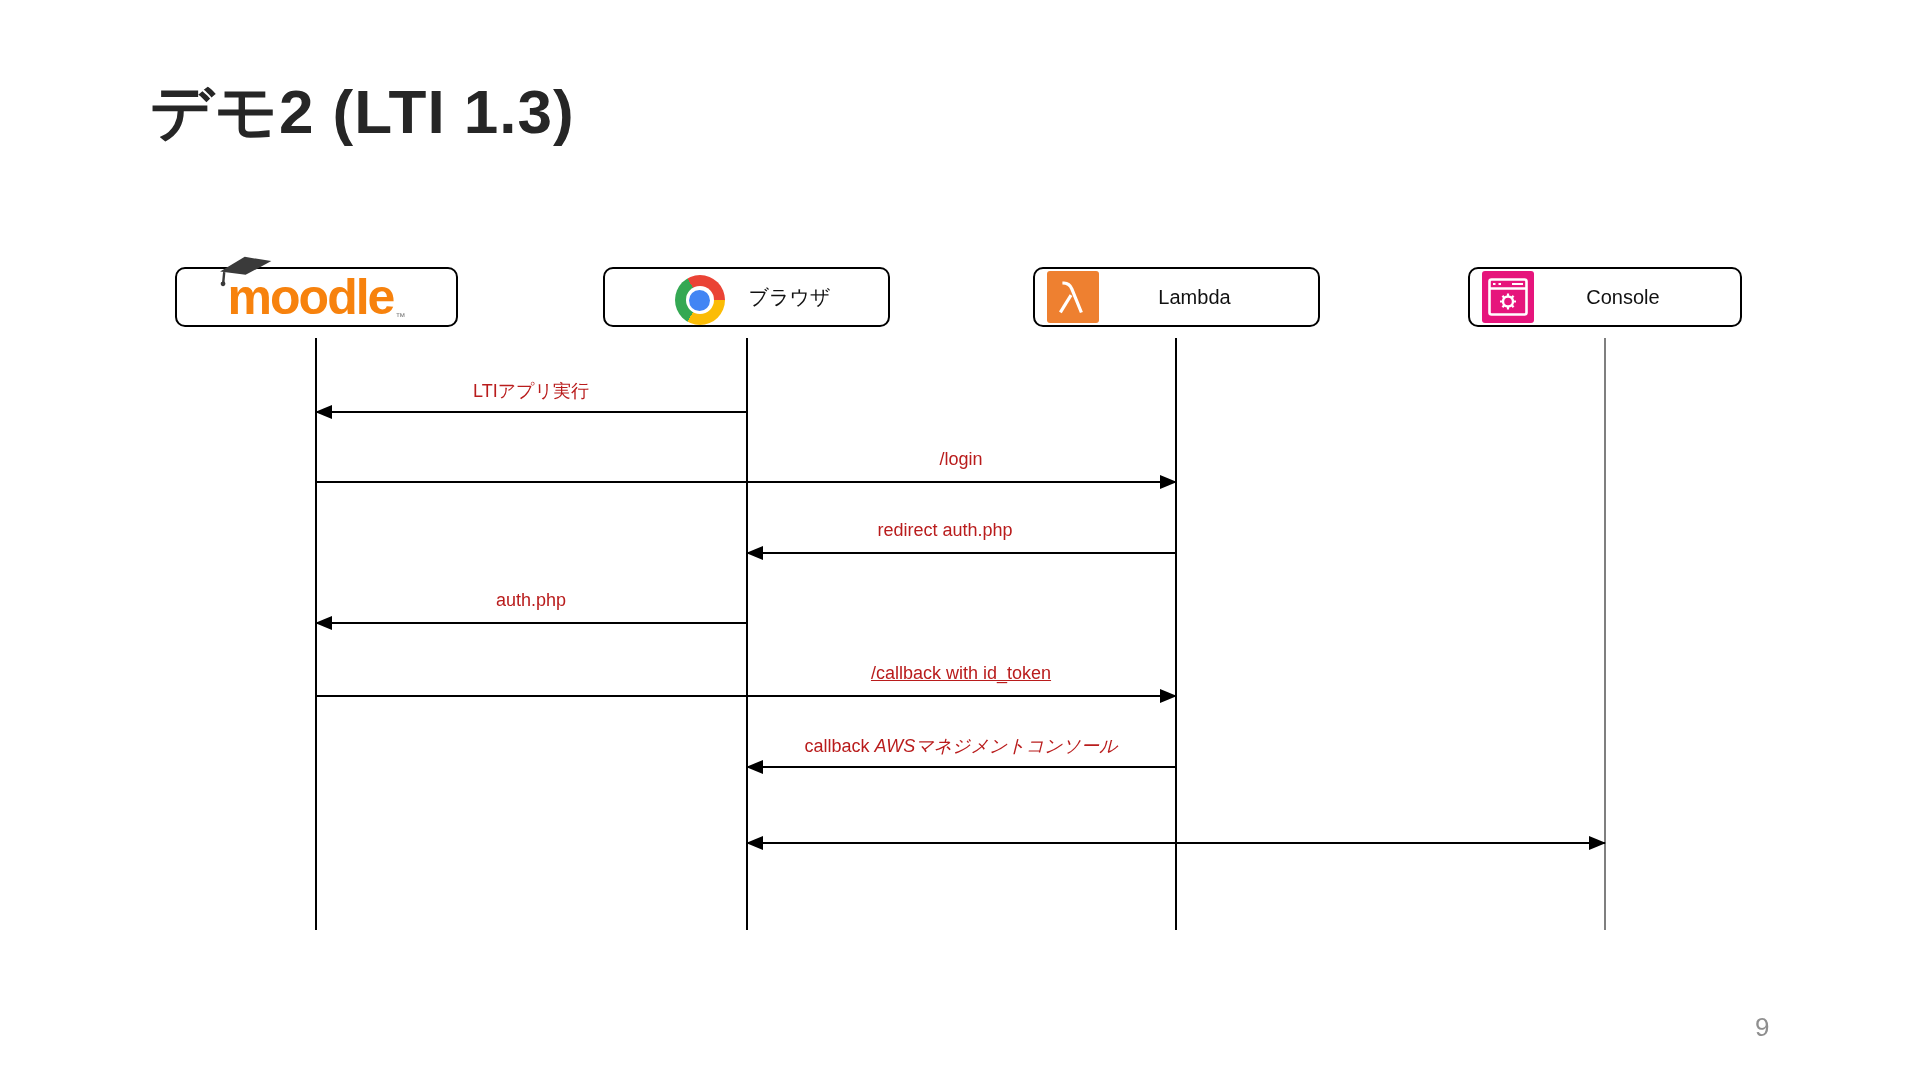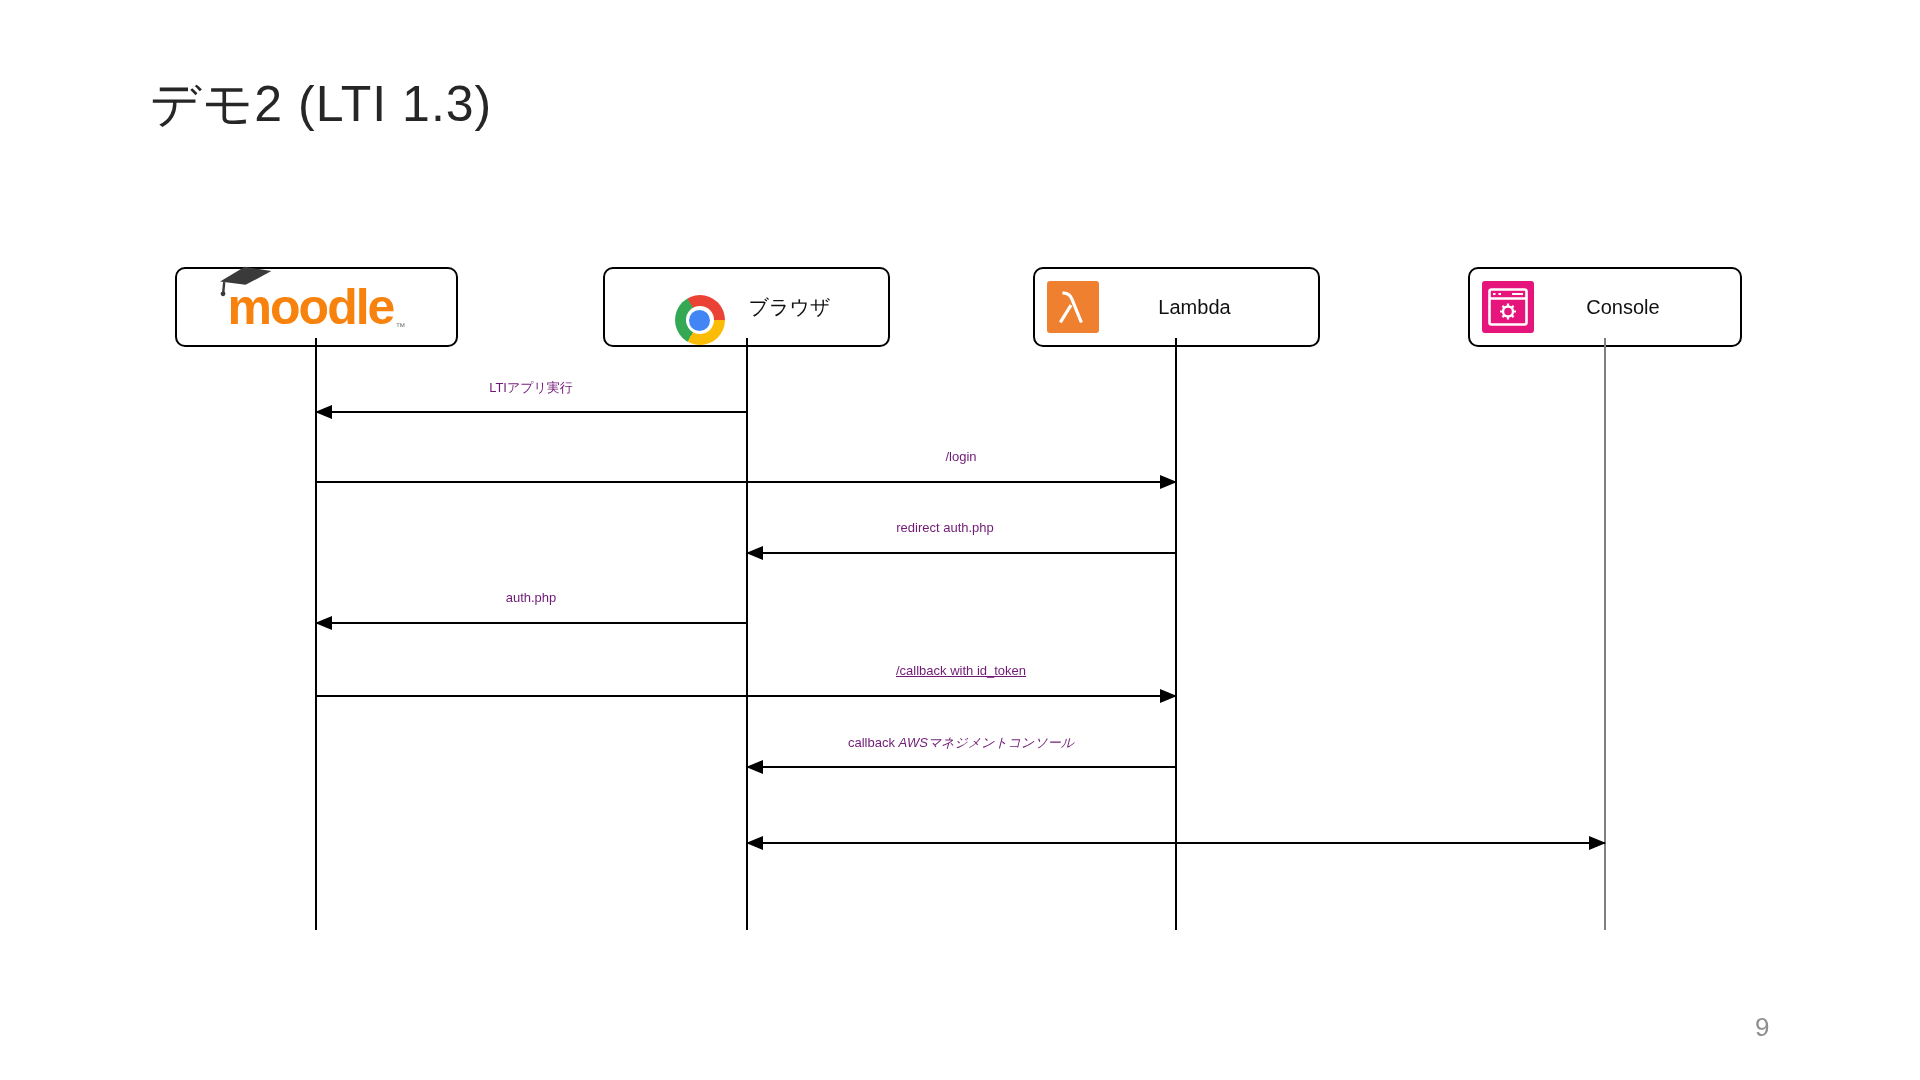--- a/index.html
+++ b/index.html
@@ -1,26 +1,26 @@
 <!DOCTYPE html>
 <html style="--moodle-orange: #F7820D; --chrome-red: #EA4335; --chrome-yellow: #FBBC05; --chrome-green: #34A853; --chrome-blue: #4285F4; --lambda-orange: #EE8030; --console-pink: #E6157C; --line-black: #000000; --console-lifeline-gray: #7F7F7F; --page-number-gray: #8F8F8F;"><head>
 <meta charset="utf-8">
 <style>
   html,body{margin:0;padding:0;background:#fff;}
   .slide{
     position:relative;width:1920px;height:1080px;background:#fff;overflow:hidden;
     font-family:"Liberation Sans",sans-serif;color:#1a1a1a;
   }
   .title{
-    position:absolute;left:150px;top:76px;font-size:50px;font-weight:400;
+    position:absolute;left:150px;top:76px;font-size:62px;font-weight:700;
     letter-spacing:1px;color:#262626;line-height:1.15;white-space:nowrap;
   }
   
   .actor{
-    position:absolute;top:267px;height:80px;background:#fff;
+    position:absolute;top:267px;height:60px;background:#fff;
     border:2px solid #000;border-radius:10px;box-sizing:border-box;
     display:flex;align-items:center;justify-content:center;
   }
   .actor .actor-label{font-size:20px;color:#111;margin-left:36px;white-space:nowrap;}
   .actor-icon{position:absolute;left:12px;top:50%;transform:translateY(-50%);}
   
   .moodle-logo{position:relative;display:flex;align-items:flex-end;}
   .moodle-word{
     font-size:50px;font-weight:bold;letter-spacing:-2px;line-height:1;
     color:var(--moodle-orange,#F7820D);
@@ -52,21 +52,21 @@
     border-top:7px solid transparent;border-bottom:7px solid transparent;
     border-right:17px solid var(--line-black,#000);
   }
   .msg .head-right{
     position:absolute;right:-1px;top:-6px;width:0;height:0;
     border-top:7px solid transparent;border-bottom:7px solid transparent;
     border-left:17px solid var(--line-black,#000);
   }
   .msg .lbl{
     position:absolute;top:-32px;transform:translateX(-50%);
-    font-size:13px;color:#701a75;white-space:nowrap;
+    font-size:18px;color:#b91c1c;white-space:nowrap;
   }
   .msg .lbl i{font-style:italic;text-align:right;}
   .page-number{position:absolute;left:1755px;top:1012px;font-size:26px;color:var(--page-number-gray,#8F8F8F);}
 </style>
 </head>
 <body>
 
 <div class="slide">
 
   <div class="title">デモ2 (LTI 1.3)</div>

